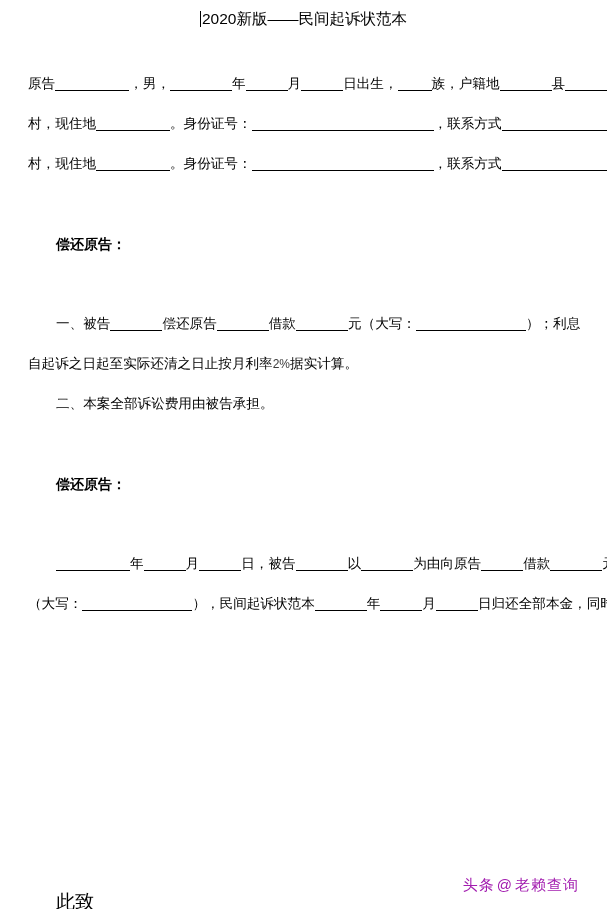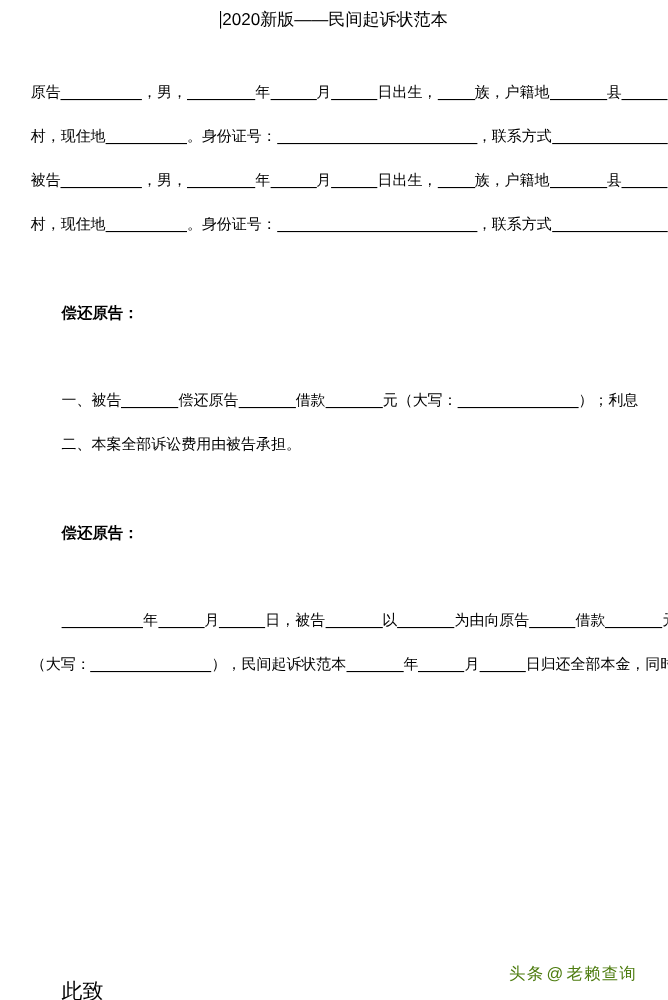--- a/index.html
+++ b/index.html
@@ -109,21 +109,21 @@
     white-space: nowrap;
     margin-top: 20px;
   }
 
   
   .watermark {
     position: absolute;
     right: 16px;
     bottom: 14px;
     font-size: 15px;
-    color: #4d7c0f;
+    color: #a21caf;
     letter-spacing: 1px;
     white-space: nowrap;
     user-select: none;
   }
   .watermark .wm-at { margin: 0 2px; }
 </style>
 </head>
 <body>
 
 <div class="page">
@@ -134,34 +134,34 @@
 
   <div class="content">
 
     <div>
       <span class="justify-line"><span>原告</span><span class="blank b-l"></span><span>，男，</span><span class="blank b-ml"></span><span>年</span><span class="blank b-sm"></span><span>月</span><span class="blank b-sm"></span><span>日出生，</span><span class="blank b-s"></span><span>族，户籍地</span><span class="blank b-m"></span><span>县</span><span class="blank b-sm"></span></span>
 
       <span class="plain-line"><span>村，现住地</span><span class="blank b-l"></span><span>。身份证号：</span><span class="blank b-idn"></span><span>，联系方式</span><span class="blank b-tel"></span></span>
     </div>
 
     <div>
-      <span class="justify-line"><span>被告</span><span class="blank b-l"></span><span>，男，</span><span class="blank b-ml"></span><span>年</span><span class="blank b-sm"></span><span>月</span><span class="blank b-sm"></span><span>日出生，</span><span class="blank b-s"></span><span>族，户籍地</span><span class="blank b-m"></span><span>县</span><span class="blank b-sm"></span></span>
 
       <span class="plain-line"><span>村，现住地</span><span class="blank b-l"></span><span>。身份证号：</span><span class="blank b-idn"></span><span>，联系方式</span><span class="blank b-tel"></span></span>
     </div>
 
     <div class="spacer-md"></div>
 
     <div class="heading">偿还原告：</div>
 
     <div class="spacer-md"></div>
 
     <div>
       <span class="justify-line"><span class="indent"></span><span>一、被告</span><span class="blank b-m"></span><span>偿还原告</span><span class="blank b-m"></span><span>借款</span><span class="blank b-m"></span><span>元（大写：</span><span class="blank b-xl"></span><span>）；利息</span></span>
 
+      <span class="plain-line"><span>自起诉之日起至实际还清之日止按月利率</span><span class="rate">2%</span><span>据实计算。</span></span>
     </div>
 
     <div>
       <span class="plain-line"><span class="indent"></span><span>二、本案全部诉讼费用由被告承担。</span></span>
     </div>
 
     <div class="spacer-md"></div>
 
     <div class="heading">偿还原告：</div>
 

